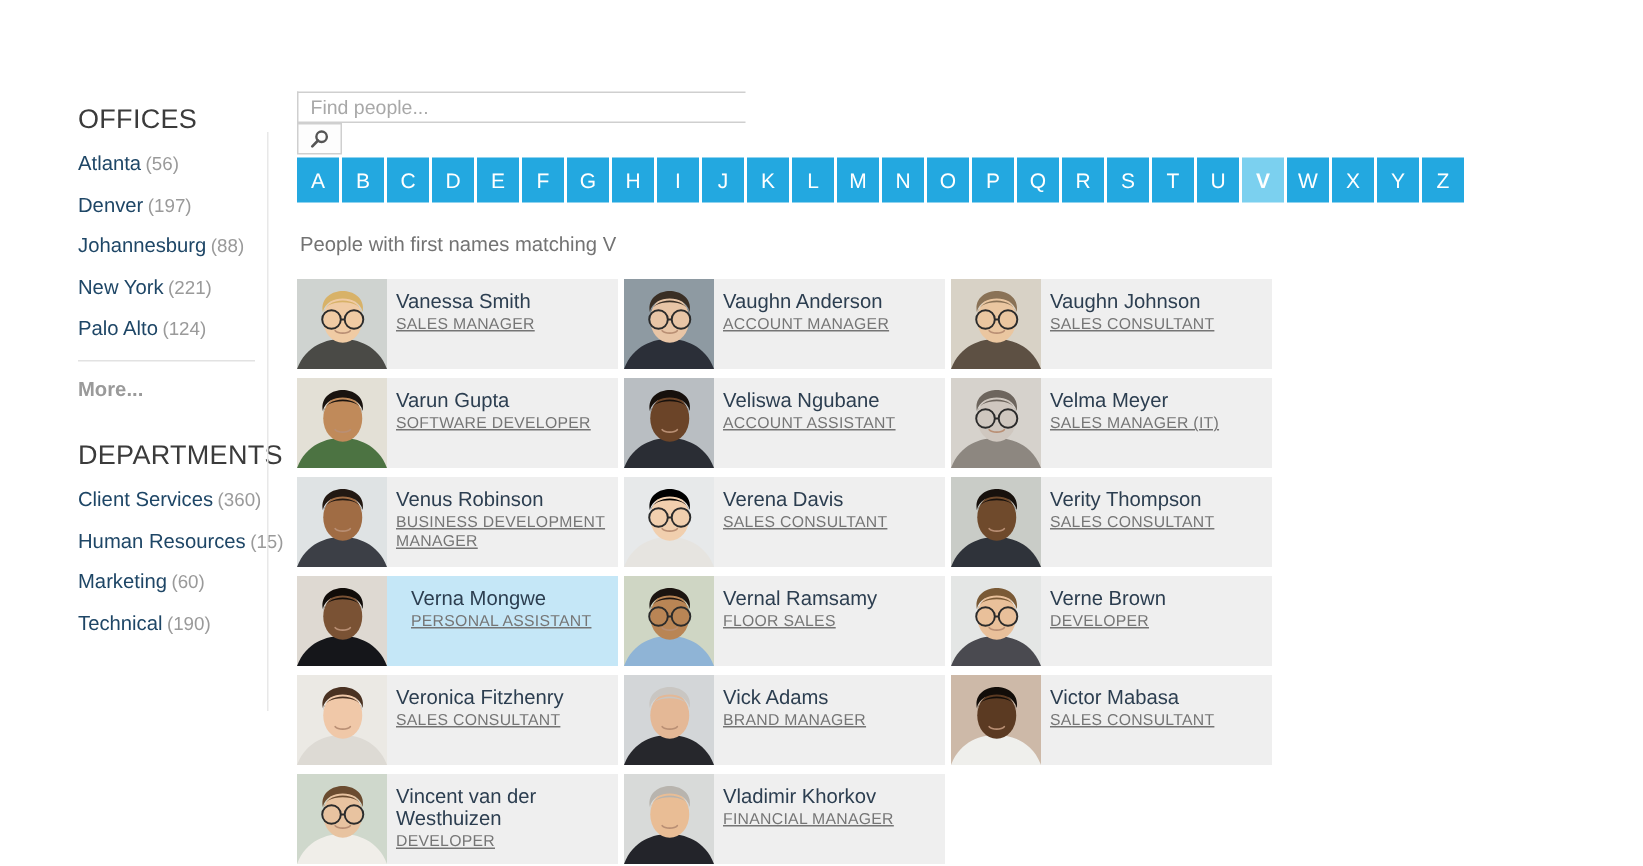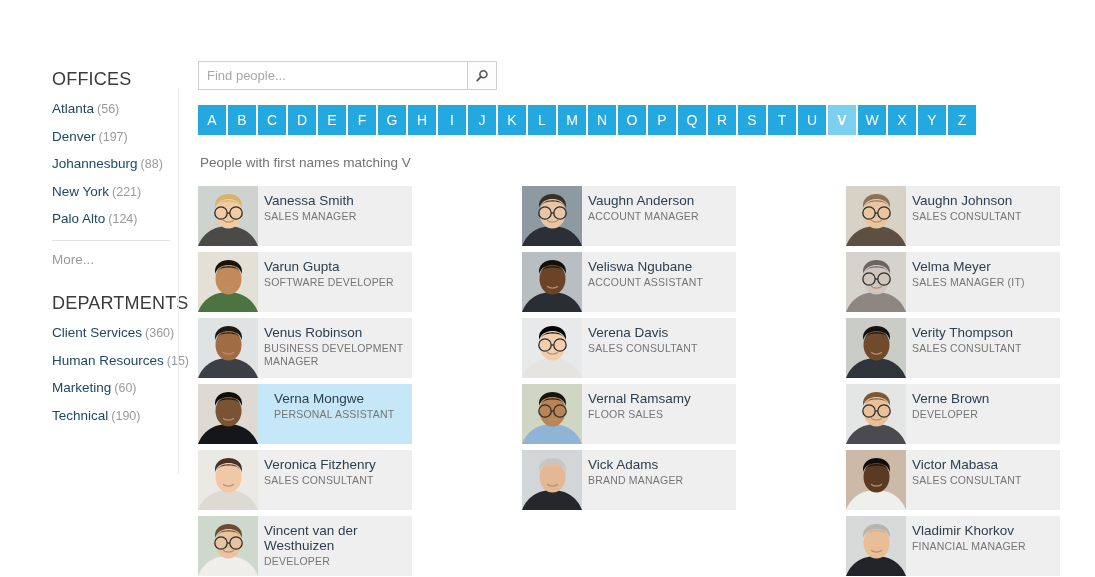--- a/index.html
+++ b/index.html
@@ -24,40 +24,40 @@
     letter-spacing: .2px; margin: 0 0 14px 0; line-height: 1;
   }
   .side-list { list-style: none; margin: 0; padding: 0; }
   .side-item {
     font-size: 13.5px; color: #1e4666; line-height: 1;
     padding: 0 0 14px 0; white-space: nowrap; cursor: pointer;
   }
   .side-item .count { color: #9a9a9a; font-size: 12.5px; margin-left: 3px; }
   .side-more-wrap {
     border-top: 1px solid #e2e2e2;
-    margin: 0 0 0 0; padding-top: 12px; width: 118px;
+    margin: 0 0 0 0; padding-top: 12px; width: 118px; font-weight: bold;
   }
   .side-more {
     font-size: 13.5px; color: #9a9a9a; cursor: pointer; line-height: 1;
     padding-bottom: 14px;
   }
   .gap-departments { margin-top: 14px; }
 
   
   .v-divider {
     position: absolute; left: 178px; top: 88px;
     width: 1px; height: 386px; background: #e8e8e8;
   }
 
   
   .main { position: absolute; left: 198px; top: 0; width: 890px; }
 
   .searchbar {
     position: absolute; left: 0; top: 61px;
-    width: 299px; height: 42px; display: flex;
+    width: 299px; height: 42px; display: flex; flex-direction: column;
   }
   .search-input {
     flex: 1 1 auto; height: 29px; border: 1px solid #cfcfcf; border-right: none;
     background: #fff; font-family: "Liberation Sans", sans-serif;
     font-size: 13px; color: #5a5a5a; padding: 0 8px; outline: none;
   }
   .search-input::placeholder { color: #a8a8a8; }
   .search-btn {
     width: 30px; height: 29px; border: 1px solid #cfcfcf; background: #fdfdfd;
     display: flex; align-items: center; justify-content: center; cursor: pointer;
@@ -79,21 +79,20 @@
   .result-caption {
     position: absolute; left: 2px; top: 155px;
     font-size: 13.5px; color: #737373;
   }
 
   .grid {
     position: absolute; left: 0; top: 186px;
     width: 862px;
     display: flex; flex-wrap: wrap;
     gap: 6px 4px;
-    justify-content: space-between;
   }
   .card {
     width: 214px; height: 60px;
     background: #efefef;
     display: flex; align-items: flex-start;
     cursor: pointer; overflow: hidden;
   }
   .card.selected { background: #c5e7f7; gap: 10px; }
   .card-photo {
     width: 60px; height: 60px; flex: 0 0 60px;
@@ -102,21 +101,21 @@
   .card-photo svg { display: block; width: 60px; height: 60px; }
   .card-text {
     padding: 7px 6px 0 6px; overflow: hidden; min-width: 0; flex: 1 1 auto;
   }
   .card-name {
     font-size: 13.5px; color: #2c3e50; line-height: 15px;
     white-space: normal; word-break: normal;
   }
   .card-title {
     font-size: 10.5px; color: #757575; line-height: 13px;
-    text-transform: uppercase; letter-spacing: .2px; margin-top: 2px;
+    text-transform: uppercase; letter-spacing: .2px; margin-top: 2px; text-decoration: underline;
   }
 </style>
 </head>
 <body>
 
 <div class="page">
 
   <div class="sidebar">
 
     <div class="side-group">

